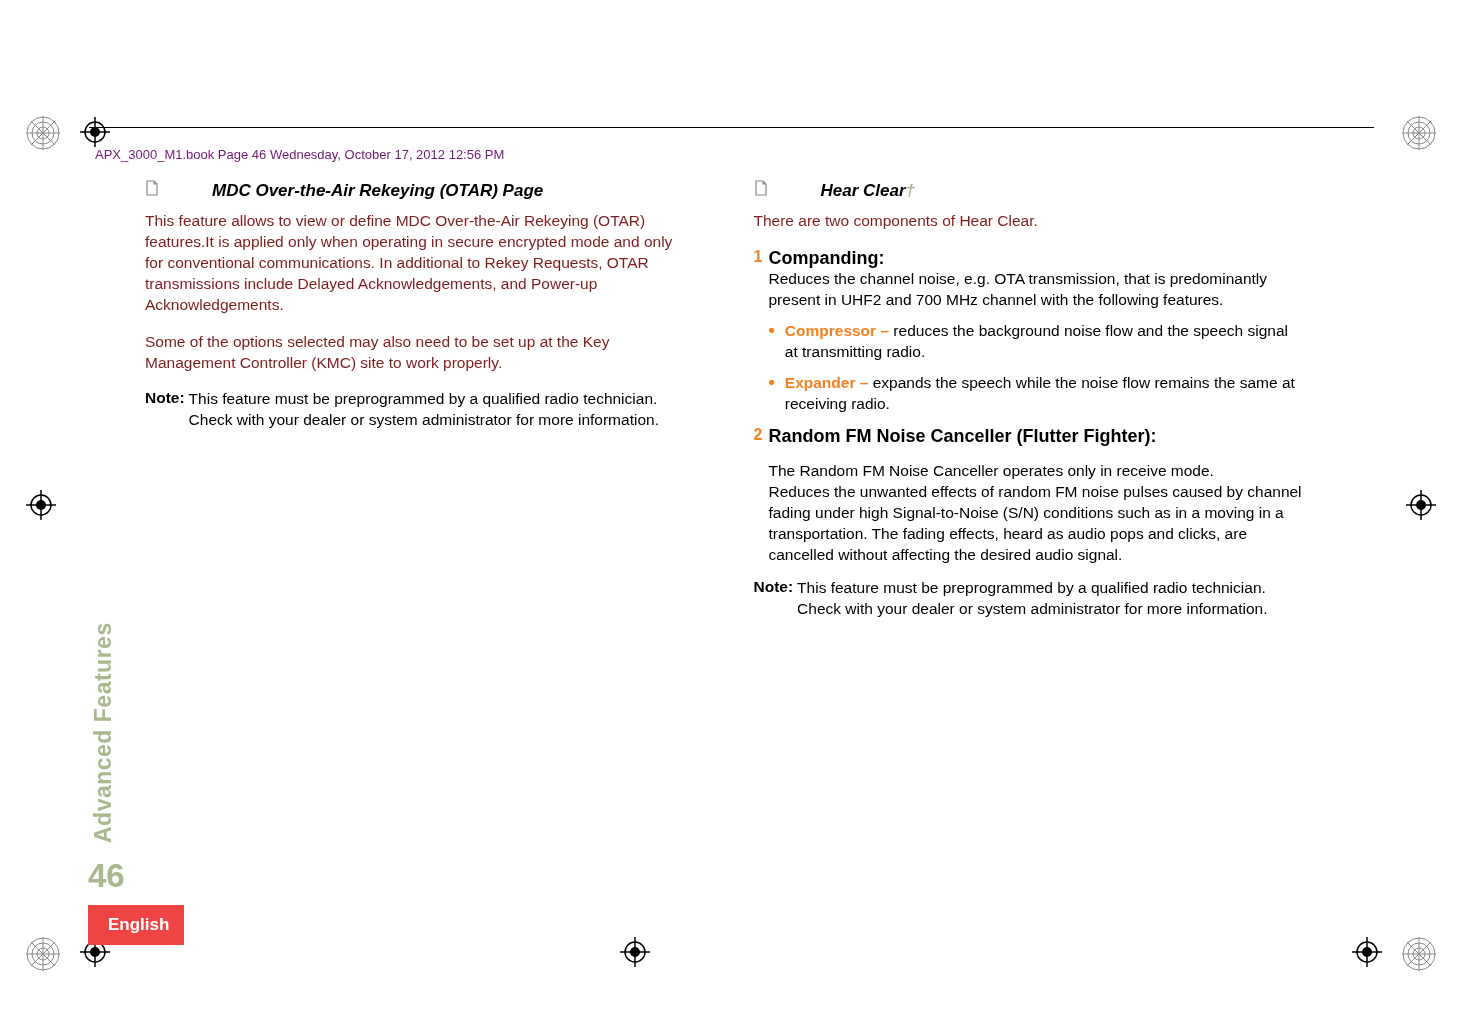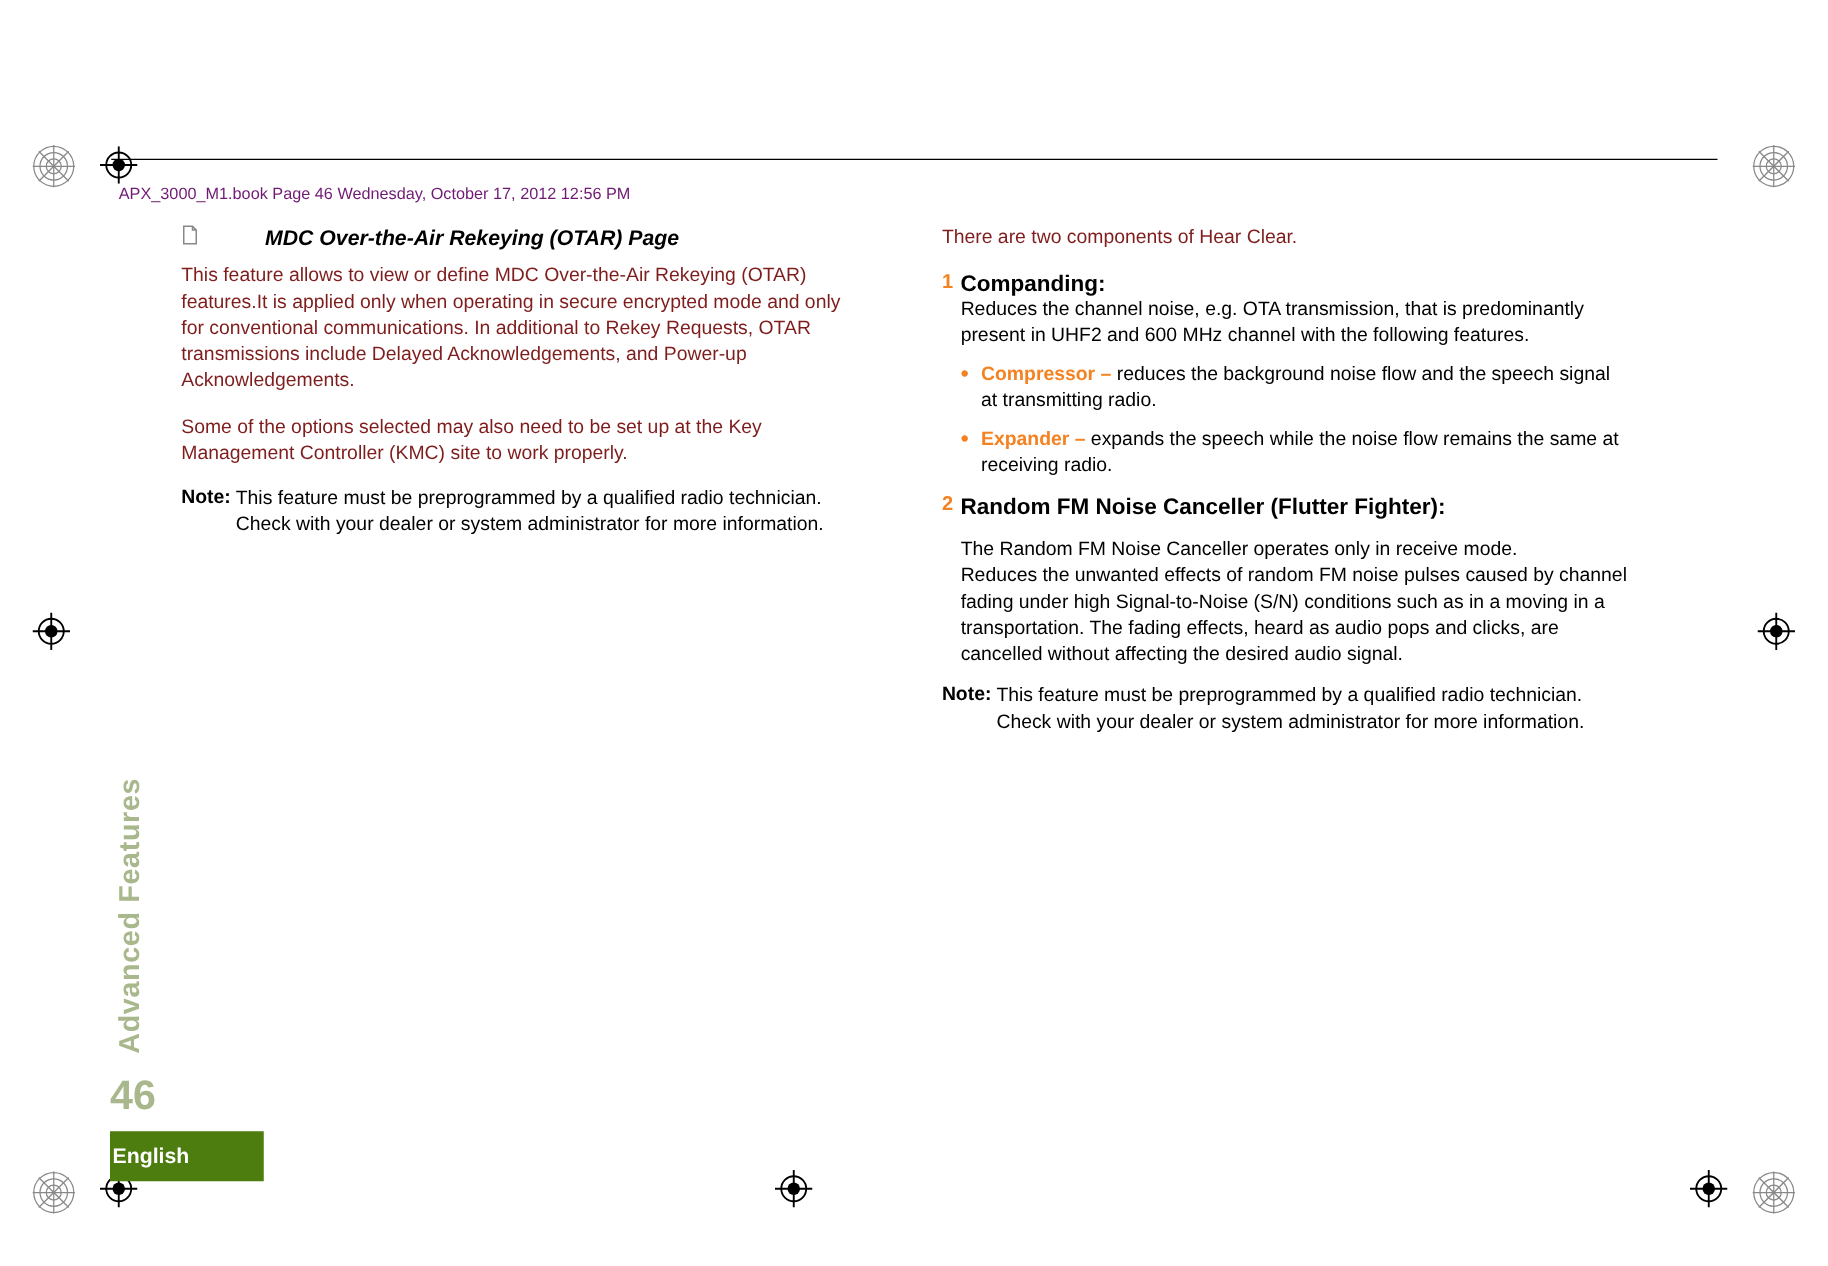--- a/index.html
+++ b/index.html
@@ -14,21 +14,21 @@
     .header-text { position: absolute; top: 147px; left: 95px; font-size: 13px; color: #701a75; }
     
     .page { position: absolute; top: 180px; left: 145px; right: 160px; bottom: 130px; display: flex; gap: 60px; }
     
     .col { flex: 1; position: relative; }
     
     .sidebar-rotate { position: absolute; left: -40px; bottom: 160px; transform: rotate(-90deg); transform-origin: left bottom; color: #a9b88c; font-size: 23px; font-weight: bold; letter-spacing: 0.5px; }
     
     .page-num { position: absolute; left: 88px; bottom: 118px; color: #a9b88c; font-size: 33px; font-weight: bold; margin-top: 36px; }
     
-    .lang-label { position: absolute; left: 88px; bottom: 68px; width: 123px; height: 40px; background: #4d7c0f; color: #fff; font-size: 17px; font-weight: bold; display: flex; align-items: center; padding-left: 2px; }
+    .lang-label { position: absolute; left: 88px; bottom: 68px; width: 96px; height: 40px; background: #ef4444; color: #fff; font-size: 17px; font-weight: bold; display: flex; align-items: center; padding-left: 20px; }
     
     .sec-head { display: flex; align-items: baseline; margin-bottom: 10px; gap: 43px; }
     .doc-icon { width: 14px; height: 16px; margin-right: 10px; flex-shrink: 0; position: relative; display: inline-block; }
     .doc-icon svg { display: block; }
     .sec-title { color: #000; font-weight: bold; font-style: italic; font-size: 17px; }
     .dagger { color: #a9b88c; }
     
     .para { color: #7f1d1d; font-size: 15.5px; line-height: 1.35; margin-bottom: 16px; }
     
     .note-row { display: flex; gap: 4px; margin-top: 4px; }
@@ -173,28 +173,36 @@
     </div>
     <div class="para">This feature allows to view or define MDC Over-the-Air Rekeying (OTAR) features.It is applied only when operating in secure encrypted mode and only for conventional communications. In additional to Rekey Requests, OTAR transmissions include Delayed Acknowledgements, and Power-up Acknowledgements.</div>
     <div class="para">Some of the options selected may also need to be set up at the Key Management Controller (KMC) site to work properly.</div>
     <div class="note-row">
       <div class="note-label">Note:</div>
       <div class="note-text">This feature must be preprogrammed by a qualified radio technician. Check with your dealer or system administrator for more information.</div>
     </div>
   </div>
 
   <div class="col">
+    <div class="sec-head">
+      <span class="doc-icon">
+        <svg viewBox="0 0 14 16">
+            <path d="M2 1 h7 l3 3 v11 h-10 z M9 1 v3 h3" fill="none" stroke="#888" stroke-width="1.2"></path>
+          </svg>
+      </span>
+      <span class="sec-title"><span>Hear Clear</span><span class="dagger">†</span></span>
+    </div>
     <div class="para">There are two components of Hear Clear.</div>
 
     <div class="numlist-item">
       <div class="num-row">
         <span class="num">1</span>
         <span class="num-title">Companding:</span>
       </div>
-      <div class="num-body">Reduces the channel noise, e.g. OTA transmission, that is predominantly present in UHF2 and 600 MHz channel with the following features.</div>
+      <div class="num-body">Reduces the channel noise, e.g. OTA transmission, that is predominantly present in UHF2 and 700 MHz channel with the following features.</div>
       <div class="bullet-list">
         <div class="bullet-item">
           <span class="bullet-dot">•</span>
           <span><span class="bullet-label">Compressor</span> <span class="bullet-dash">–</span><span> reduces the background noise flow and the speech signal at transmitting radio.</span></span>
         </div>
         <div class="bullet-item">
           <span class="bullet-dot">•</span>
           <span><span class="bullet-label">Expander</span> <span class="bullet-dash">–</span><span> expands the speech while the noise flow remains the same at receiving radio.</span></span>
         </div>
       </div>

